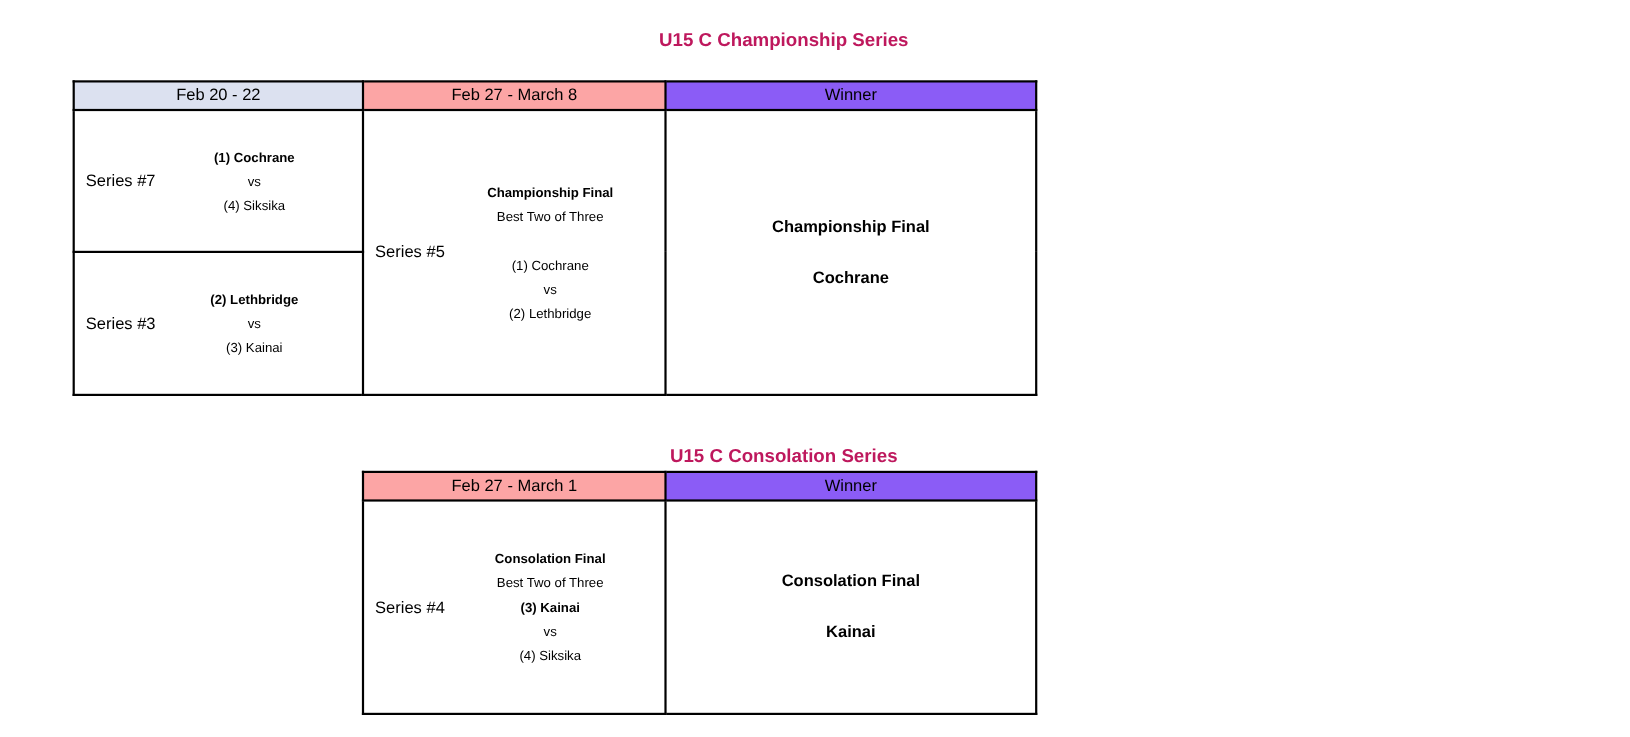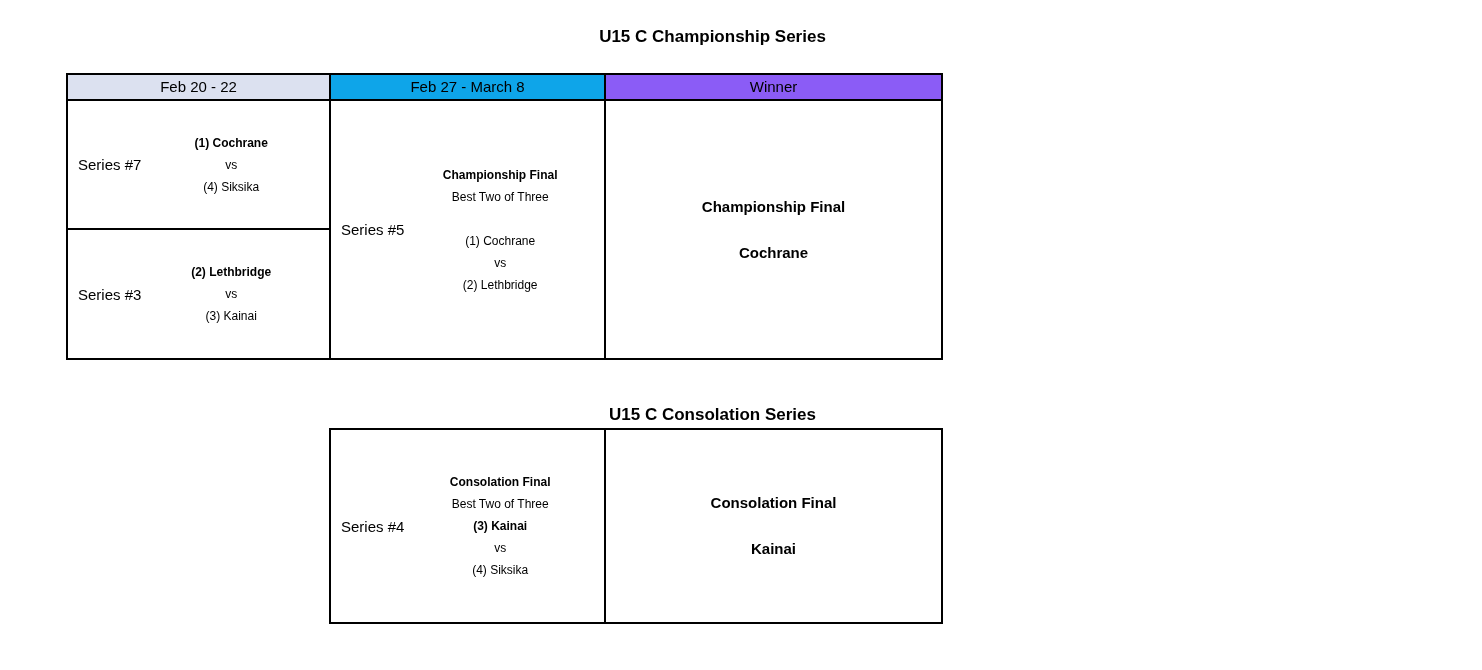--- a/index.html
+++ b/index.html
@@ -14,21 +14,21 @@
     font-family: "Liberation Sans", sans-serif;
     color: #000000;
     overflow: hidden;
   }
 
   .bracket-title {
     position: absolute;
     text-align: center;
     font-size: 17px;
     font-weight: bold;
-    color: #000000;
+    color: #be185d;
     white-space: nowrap;
   }
 
   .bracket-table {
     position: absolute;
     border-collapse: collapse;
     table-layout: fixed;
   }
   .bracket-table td {
     border: 2px solid #000000;
@@ -38,21 +38,21 @@
   }
 
   .hdr {
     height: 24px;
     text-align: center;
     font-size: 15px;
     font-weight: normal;
     line-height: 24px;
   }
   .hdr-round1 { background: #dce1f0; }
-  .hdr-round2 { background: #0ea5e9; }
+  .hdr-round2 { background: #fca5a5; }
   .hdr-winner { background: #8b5cf6; }
 
   .series-cell {
     position: relative;
   }
   .series-inner {
     display: flex;
     align-items: center;
     height: 100%;
     box-sizing: border-box;
@@ -162,20 +162,24 @@
 
 <div class="bracket-title" id="consolation-title">U15 C Consolation Series</div>
 
 <table class="bracket-table" id="consolation-table">
   <colgroup>
     <col class="col-round2">
     <col class="col-winner">
   </colgroup>
   <tbody>
     <tr>
+      <td class="hdr hdr-round2">Feb 27 - March 1</td>
+      <td class="hdr hdr-winner">Winner</td>
+    </tr>
+    <tr>
       <td class="series-cell" style="height:192px;">
         <div class="series-inner">
           <span class="series-label">Series #4</span>
           <div class="matchup">
             <span class="ln bold">Consolation Final</span>
             <span class="ln">Best Two of Three</span>
             <span class="ln bold">(3) Kainai</span>
             <span class="ln">vs</span>
             <span class="ln">(4) Siksika</span>
           </div>

